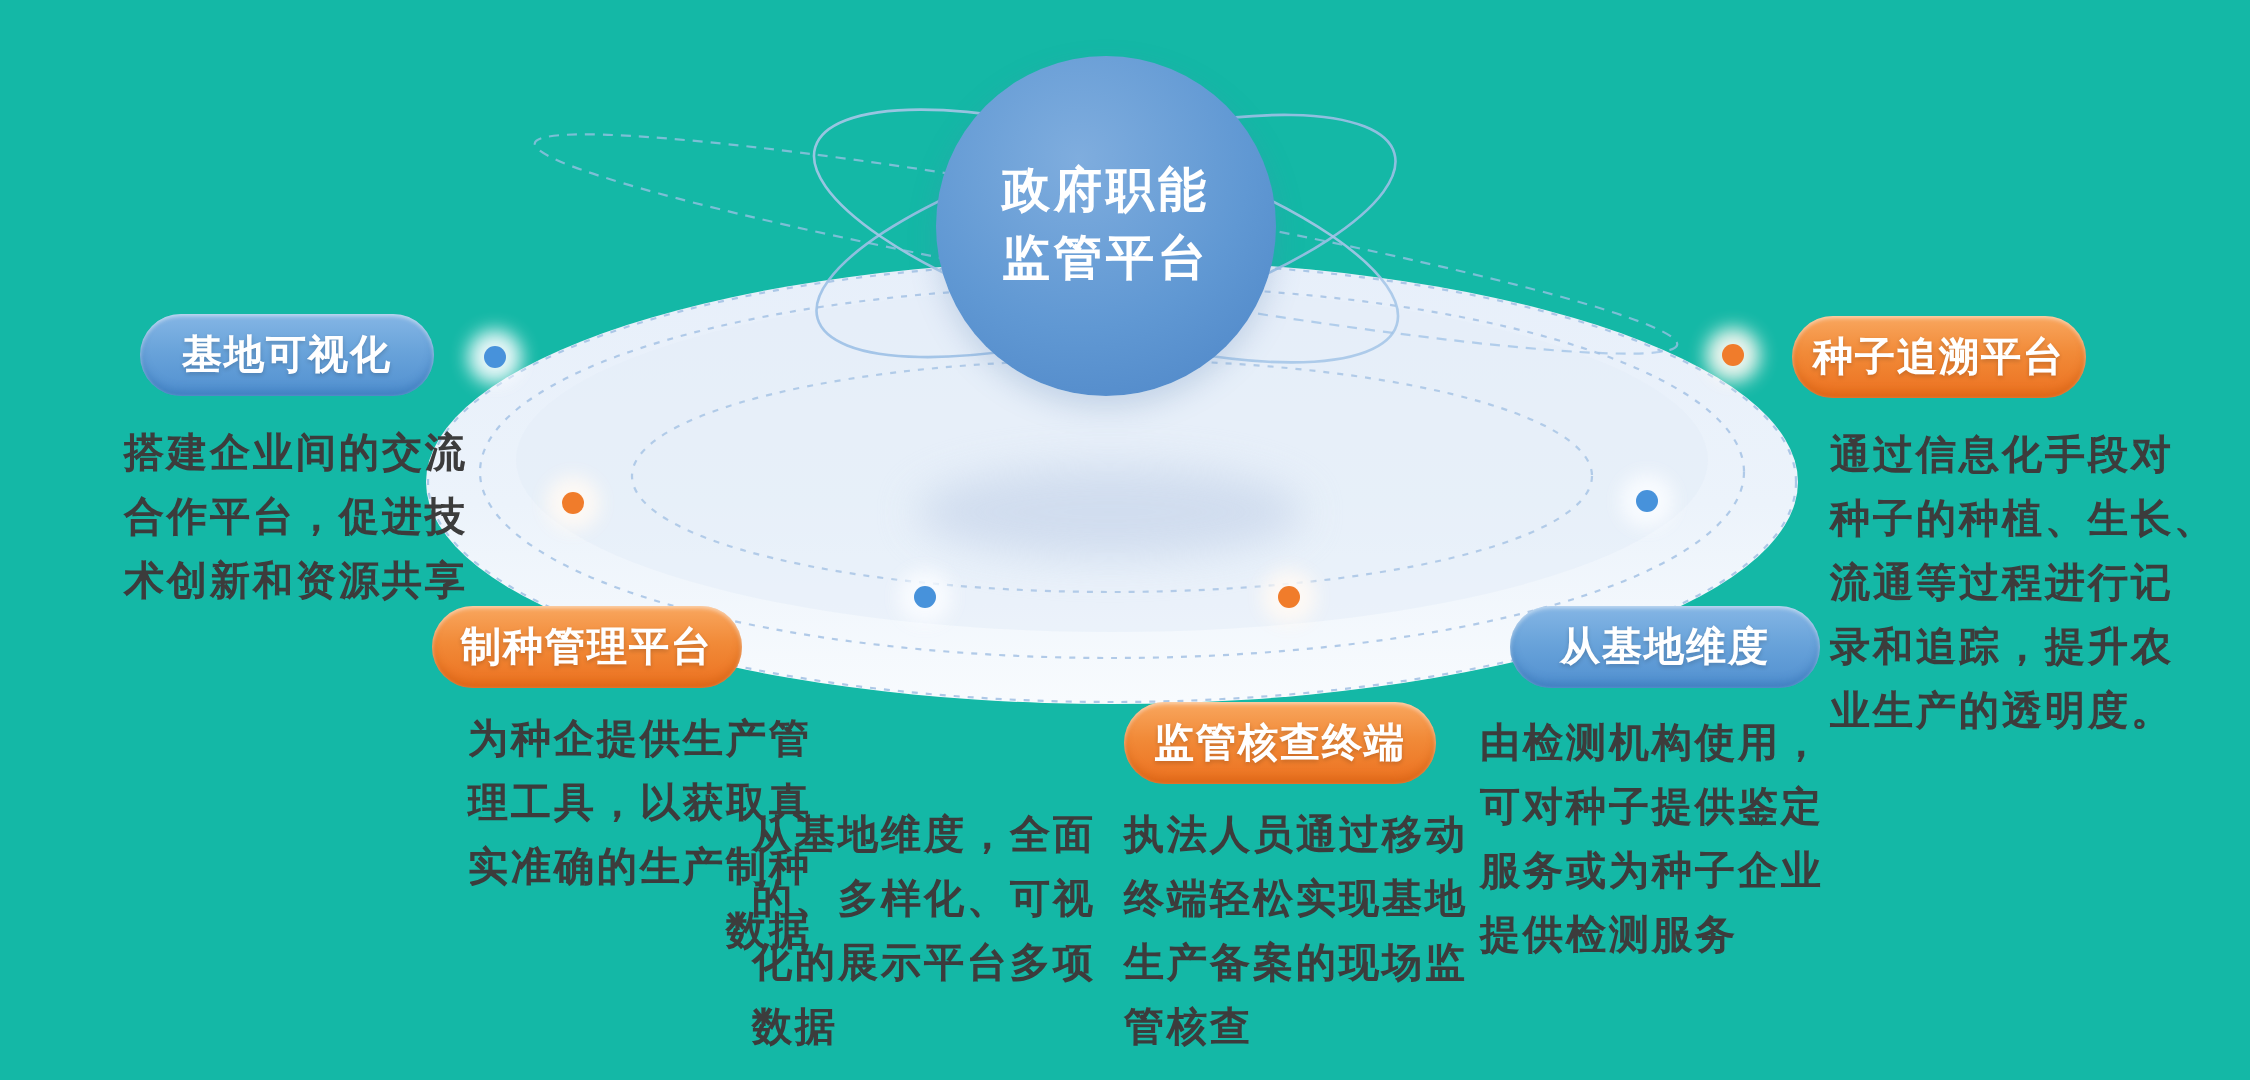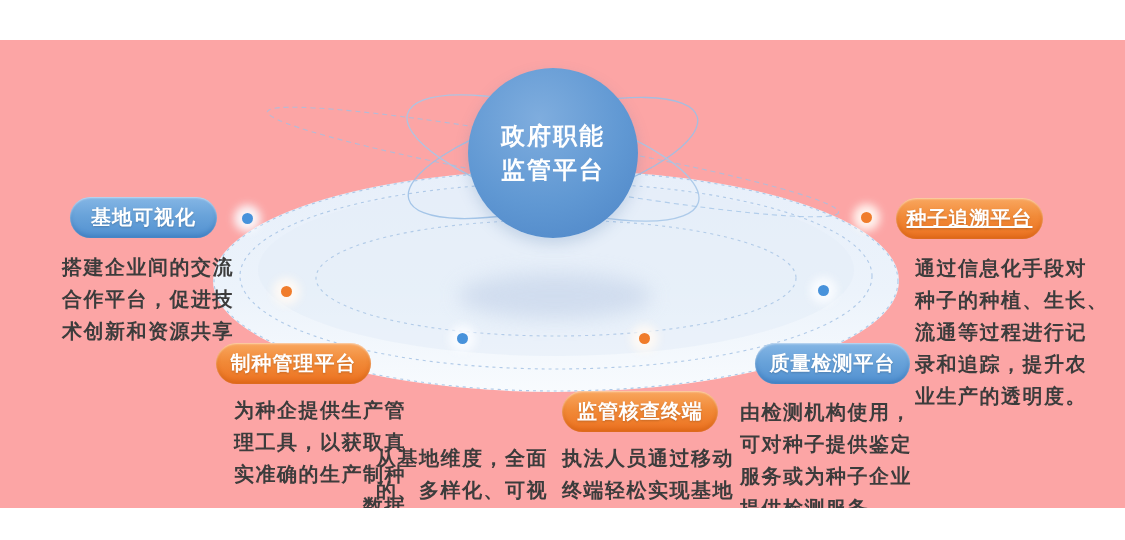--- a/index.html
+++ b/index.html
@@ -1,19 +1,19 @@
 <!DOCTYPE html>
 <html><head>
 <meta charset="utf-8">
 <style>
   * { margin:0; padding:0; box-sizing:border-box; }
   html,body { background:#ffffff; }
   .stage {
-    position:relative; width:1125px; height:468px; background:#fca5a5;
-    overflow:hidden; font-family:"Liberation Sans", sans-serif;margin-top:40px;
+    position:relative; width:1125px; height:540px; background:#14b8a6;
+    overflow:hidden; font-family:"Liberation Sans", sans-serif;
   }
   .orbits { position:absolute; left:0; top:0; }
 
   
   .sphere-shadow {
     position:absolute; left:458px; top:233px; width:194px; height:46px;
     border-radius:50%; background:#cbd8ec; filter:blur(10px); opacity:.8;
   }
   .sphere {
     position:absolute; left:468px; top:28px; width:170px; height:170px;
@@ -38,21 +38,21 @@
   }
   .pill.orange {
     background:linear-gradient(180deg,#f9a75f 0%,#f18a38 45%,#ec7120 100%);
     box-shadow:inset 0 1px 2px rgba(255,255,255,.55), inset 0 -3px 4px rgba(196,84,9,.4);
   }
   .pill-0 { left:70px;  top:157px; width:147px; }
   .pill-1 { left:216px; top:303px; width:155px; }
   .pill-2 { left:377px; top:351px; width:131px; }
   .pill-3 { left:562px; top:351px; width:156px;text-align:right; }
   .pill-4 { left:755px; top:303px; width:155px; }
-  .pill-5 { left:896px; top:158px; width:147px;text-decoration:underline; }
+  .pill-5 { left:896px; top:158px; width:147px; }
 
   
   .desc {
     position:absolute; width:216px; font-size:20px; line-height:32px;
     letter-spacing:1.5px; color:#3c3c3c; white-space:pre-line;font-weight:bold;
   }
   .desc-0 { left:62px;  top:211px; }
   .desc-1 { left:190px; top:354px;text-align:right; }
   .desc-2 { left:376px; top:402px; }
   .desc-3 { left:562px; top:402px; }
@@ -103,21 +103,21 @@
   <div class="dot blue dot-0"></div>
   <div class="dot orange dot-1"></div>
   <div class="dot blue dot-2"></div>
   <div class="dot orange dot-3"></div>
   <div class="dot blue dot-4"></div>
   <div class="dot orange dot-5"></div>
 
   <div class="pill pill-0 blue">基地可视化</div>
   <div class="pill pill-1 orange">制种管理平台</div>
   <div class="pill pill-3 orange">监管核查终端</div>
-  <div class="pill pill-4 blue">质量检测平台</div>
+  <div class="pill pill-4 blue">从基地维度</div>
   <div class="pill pill-5 orange">种子追溯平台</div>
 
   <div class="desc desc-0">搭建企业间的交流
 合作平台，促进技
 术创新和资源共享</div>
   <div class="desc desc-1">为种企提供生产管
 理工具，以获取真
 实准确的生产制种
 数据</div>
   <div class="desc desc-2">从基地维度，全面

